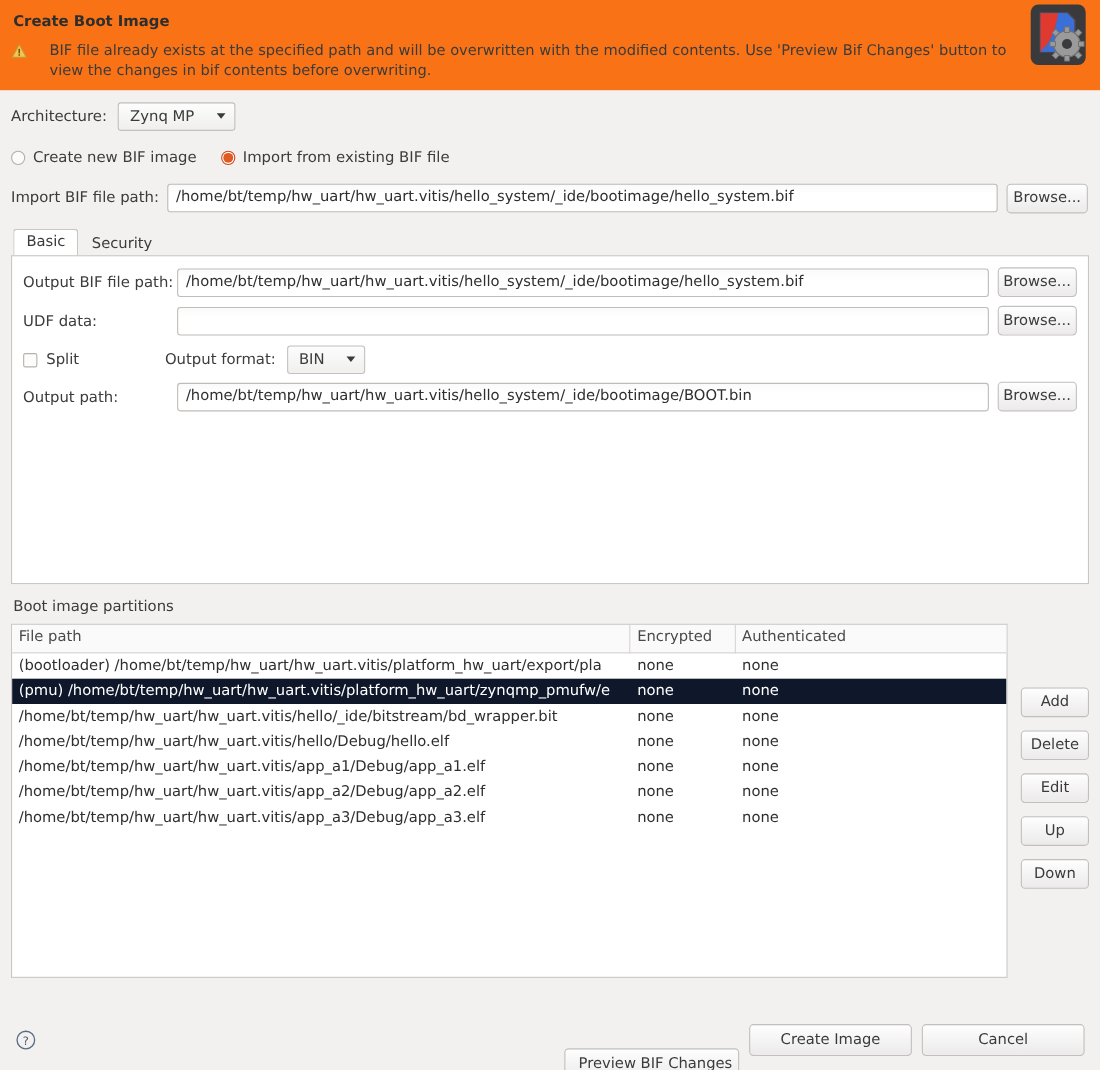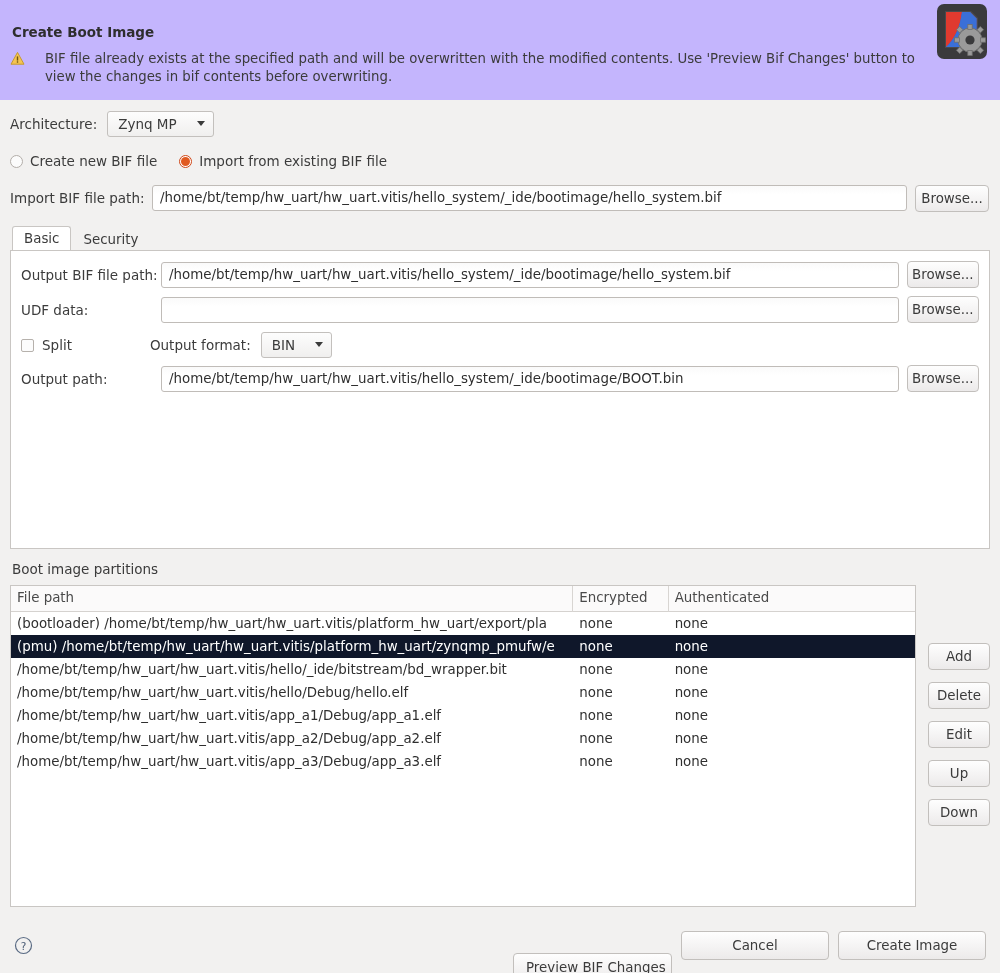--- a/index.html
+++ b/index.html
@@ -9,24 +9,24 @@
     background: #f2f1f0;
     font-family: "DejaVu Sans", "Liberation Sans", sans-serif;
     font-size: 13.5px;
     color: #3c3c3c;
     overflow: hidden;
     position: relative;
   }
 
   
   .header {
-    background: #c4b5fd;
-    padding: 24px 10px 10px 10px;
+    background: #f97316;
+    padding: 12px 10px 10px 10px;
     position: relative;
-    height: 100px;
+    height: 82px;
   }
   .header-title {
     font-weight: bold;
     font-size: 13.5px;
     color: #2e2e2e;
     margin: 0 0 10px 2px;
   }
   .header-msg {
     display: flex;
     gap: 20px;
@@ -256,21 +256,21 @@
     <span class="label">Architecture:</span>
     <span class="combo">
       <span>Zynq MP</span>
       <span class="caret"></span>
     </span>
   </div>
 
   <div class="row radio-row">
     <label class="radio-item">
       <span class="radio"></span>
-      <span>Create new BIF file</span>
+      <span>Create new BIF image</span>
     </label>
     <label class="radio-item">
       <span class="radio checked"></span>
       <span>Import from existing BIF file</span>
     </label>
   </div>
 
   <div class="row field-row">
     <span class="label field-label-import">Import BIF file path:</span>
     <div class="textinput" style="width:755px;">/home/bt/temp/hw_uart/hw_uart.vitis/hello_system/_ide/bootimage/hello_system.bif</div>
@@ -377,15 +377,15 @@
 
 <div class="footer">
   <span class="help-icon">
     <svg width="19" height="19" viewBox="0 0 19 19">
       <circle cx="9.5" cy="9.5" r="8" fill="none" stroke="#5a6b84" stroke-width="1.2"></circle>
       <text x="9.5" y="13.6" font-family="DejaVu Sans, sans-serif" font-size="10.5" fill="#4a5b74" text-anchor="middle">?</text>
     </svg>
   </span>
   <span class="footer-spacer"></span>
   <button class="btn btn-preview">Preview BIF Changes</button>
+  <button class="btn btn-create">Create Image</button>
   <button class="btn btn-cancel">Cancel</button>
-  <button class="btn btn-create">Create Image</button>
 </div>
 
 </body></html>

